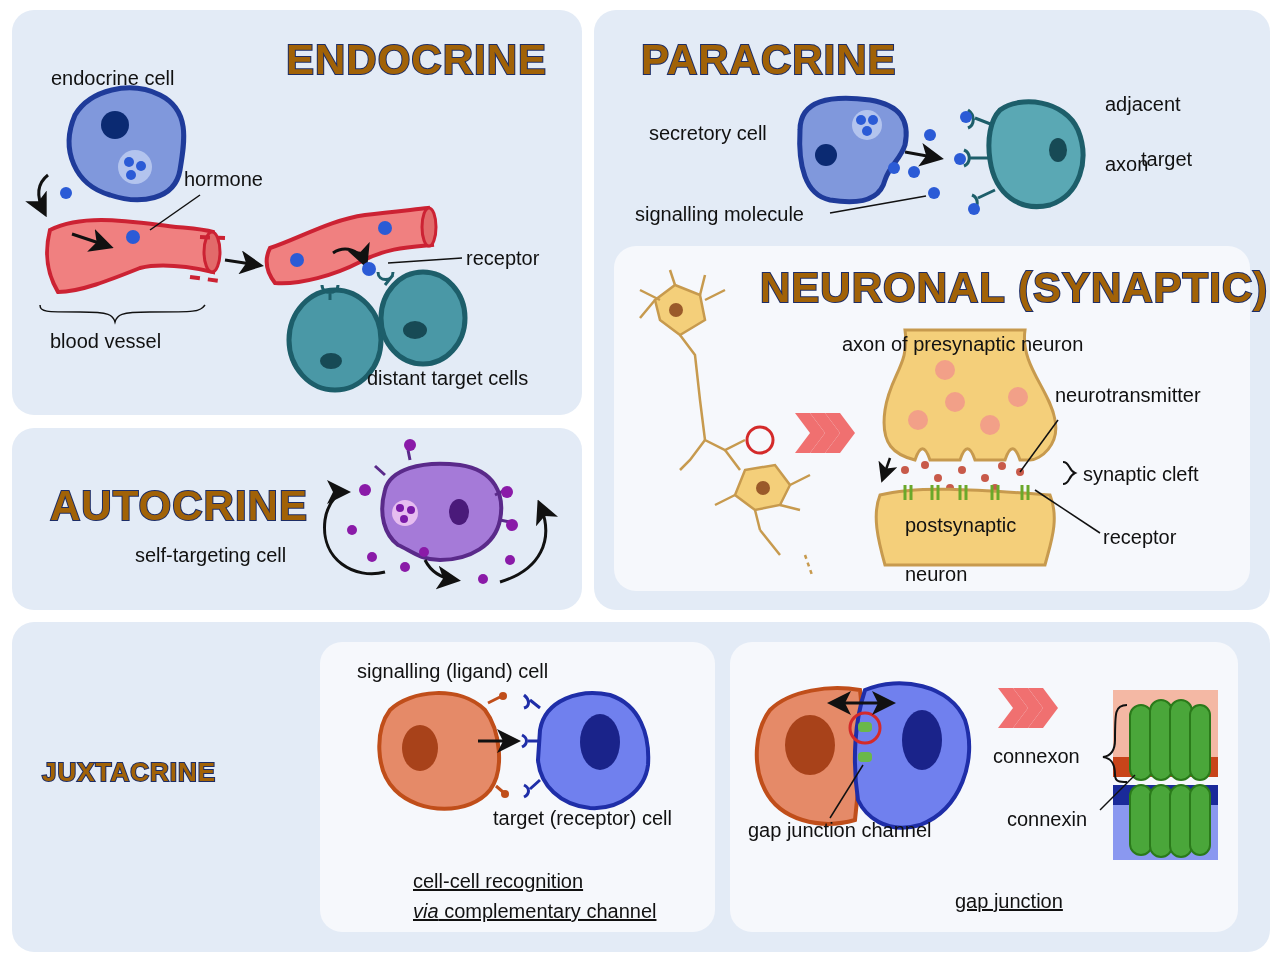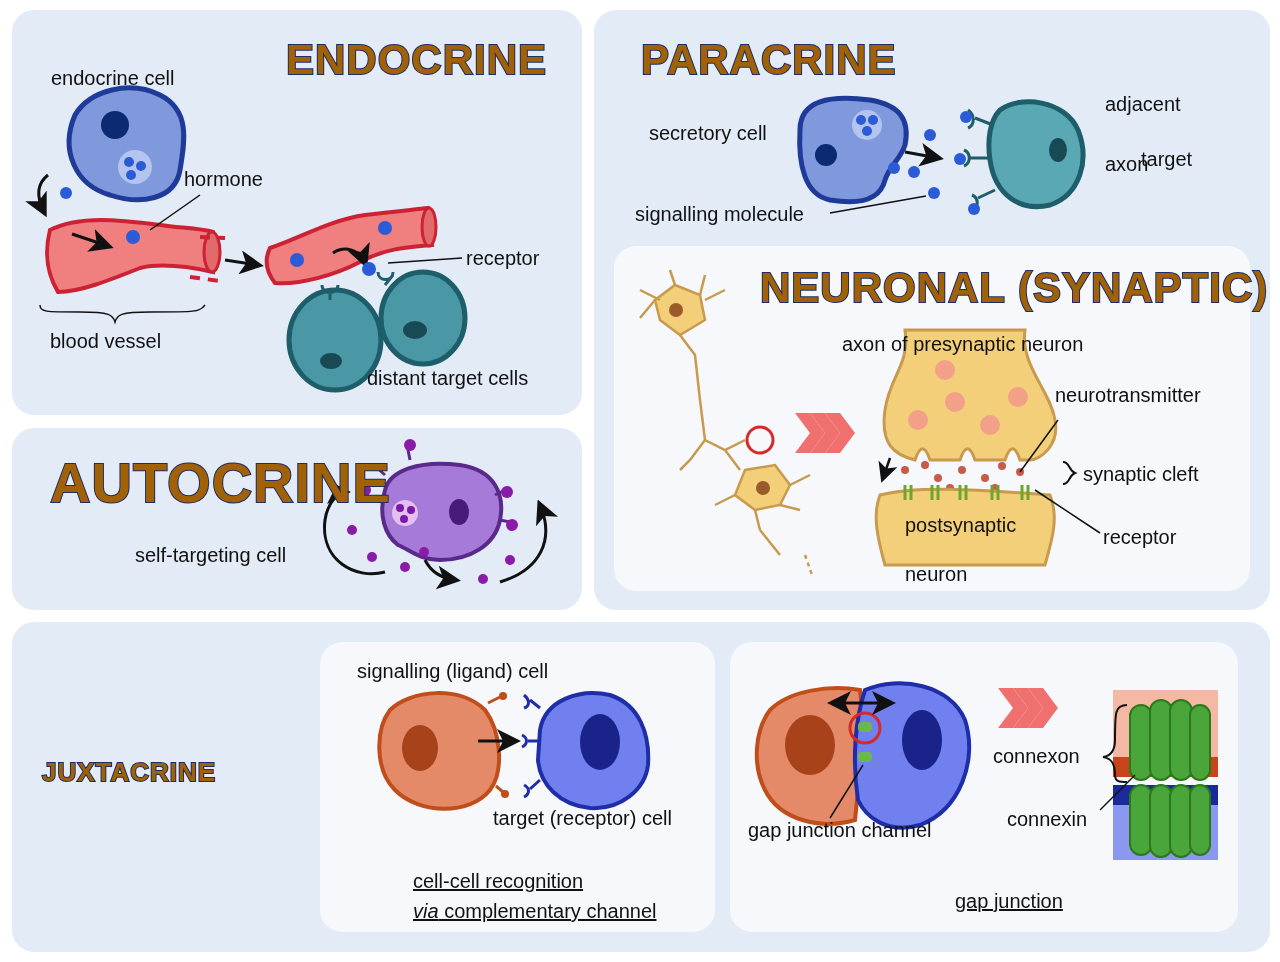--- a/index.html
+++ b/index.html
@@ -215,21 +215,21 @@
         <rect x="1190" y="785" width="20" height="70" rx="10"></rect>
     </g>
   </g>
   <path d="M1127,705 C1115,705 1115,712 1115,740 C1115,752 1110,756 1103,757 C1110,758 1115,762 1115,775 C1115,782 1120,782 1127,782" fill="none" stroke="#111" stroke-width="2"></path>
   <line x1="1100" y1="810" x2="1135" y2="775" stroke="#111" stroke-width="1.5"></line>
 </svg>
 
 <div class="title" style="left:286px;top:36px;font-size:42px;">ENDOCRINE</div>
 <div class="title" style="left:641px;top:36px;font-size:42px;">PARACRINE</div>
 <div class="title" style="left:760px;top:264px;font-size:42px;">NEURONAL (SYNAPTIC)</div>
-<div class="title" style="left:50px;top:450px;font-size:56px;">AUTOCRINE</div>
+<div class="title" style="left:50px;top:482px;font-size:42px;">AUTOCRINE</div>
 <div class="title" style="left:42px;top:757px;font-size:26px;">JUXTACRINE</div>
 
 <div class="lbl" style="left:51px;top:68px;">endocrine cell</div>
 <div class="lbl" style="left:184px;top:169px;">hormone</div>
 <div class="lbl" style="left:466px;top:248px;">receptor</div>
 <div class="lbl" style="left:50px;top:331px;">blood vessel</div>
 <div class="lbl" style="left:367px;top:368px;">distant target cells</div>
 
 <div class="lbl" style="left:649px;top:123px;">secretory cell</div>
 <div class="lbl" style="left:635px;top:204px;">signalling molecule</div>

